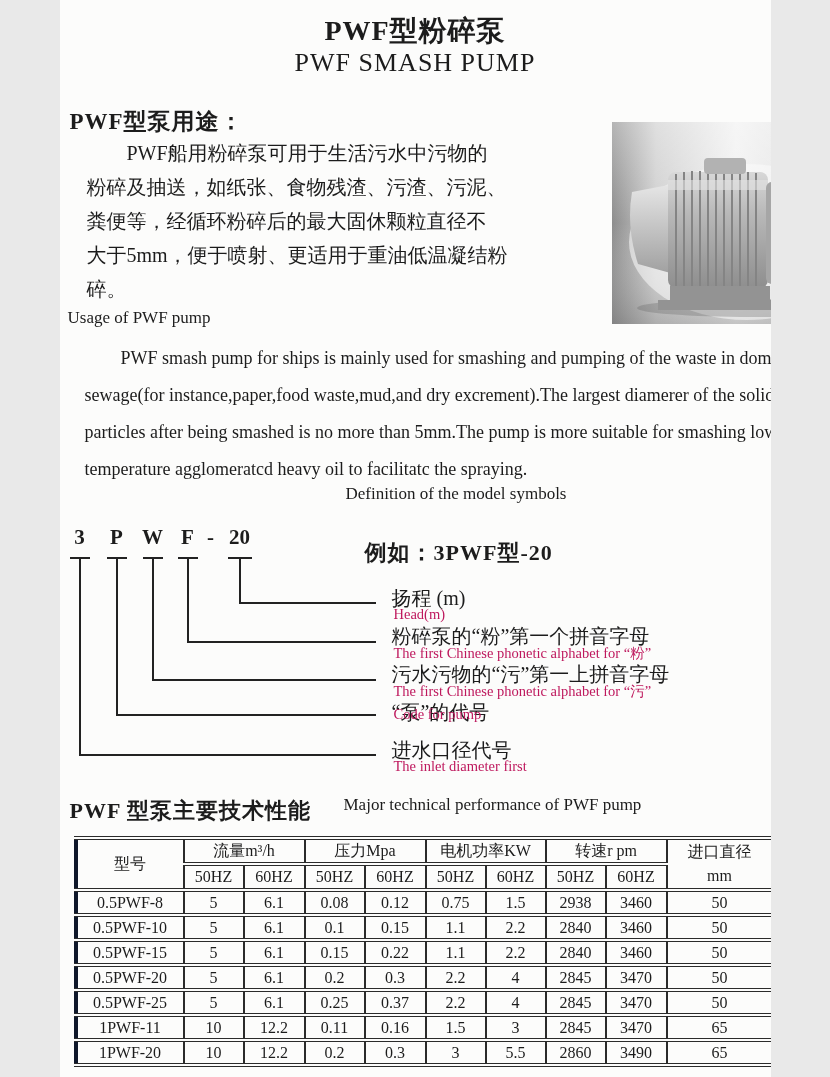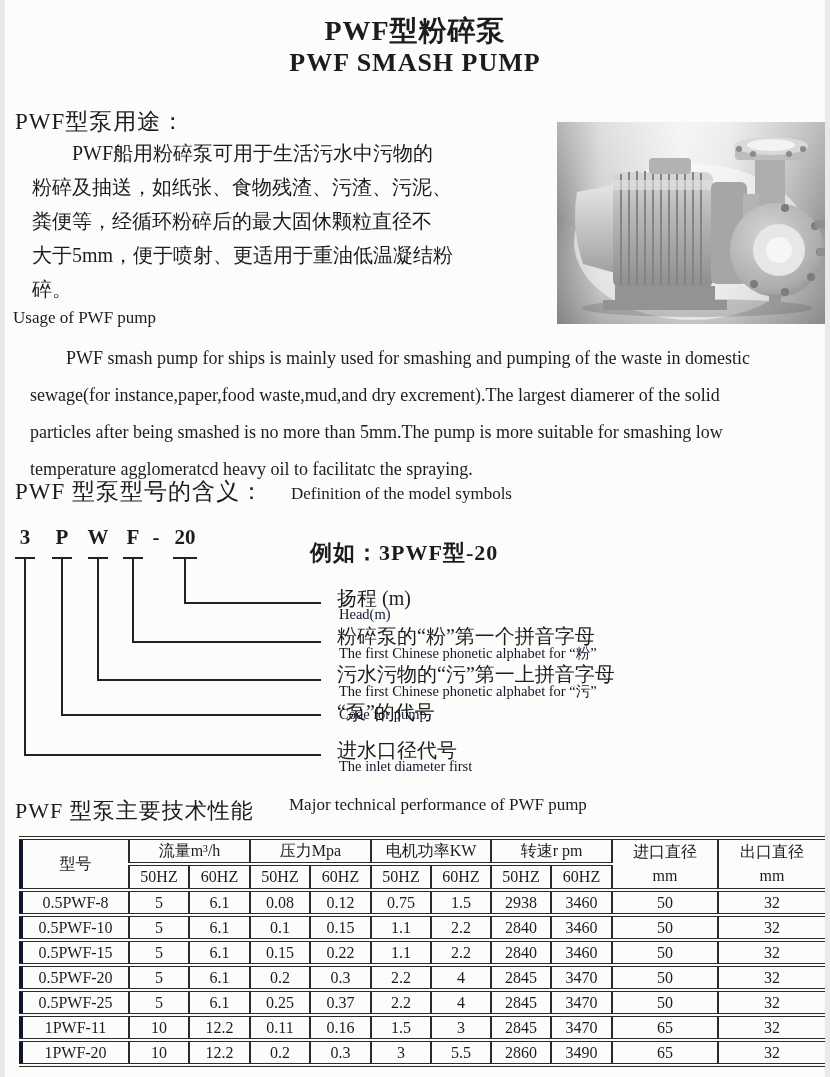--- a/index.html
+++ b/index.html
@@ -1,44 +1,44 @@
 <!DOCTYPE html>
 <html><head>
 <meta charset="utf-8">
 <style>
   html,body{margin:0;padding:0;background:#e9e9e9;}
   .page{
-    position:relative; width:820px; height:1077px; margin:0 auto;
+    position:relative; width:711px; height:1077px; margin:0 auto;
     background:#fcfcfb; color:#1c1c1c;
     font-family:"Liberation Serif","DejaVu Serif",serif;
     overflow:hidden;
   }
   .abs{position:absolute;}
   .center{text-align:center; width:100%;}
   .title-zh{top:12px; font-size:28px; font-weight:700; letter-spacing:1px;}
-  .title-en{top:48px; font-size:26px; font-weight:700; letter-spacing:1px;}
-  .h-zh{font-size:23px; font-weight:400; letter-spacing:1px;}
+  .title-en{top:48px; font-size:26px; font-weight:400; letter-spacing:1px;}
+  .h-zh{font-size:23px; font-weight:700; letter-spacing:1px;}
   .h-en{font-size:17px; font-weight:400;}
   .prewrap{white-space:pre-wrap;margin-left:17px;}
   .body-zh{top:136px; left:10px; width:548px; font-size:20px; line-height:34px;}
   .body-en{top:340px; left:8px; width:816px; font-size:18px; line-height:37px;}
   .usage-h{top:106px; left:10px;}
   .usage-h-en{top:308px; left:8px;}
   .meaning-h{top:476px; left:10px;}
   .meaning-h-en{top:484px; left:286px;}
   .perf-h{top:796px; left:10px; font-size:22px;}
   .perf-h-en{top:795px; left:284px;}
   .photo{top:122px; left:552px; width:276px; height:202px;}
   .photo svg{display:block;}
   .diagram{top:525px; left:0; width:830px; height:258px;}
   .diagram svg{position:absolute; left:0; top:0;}
   .symbol{position:absolute; top:0; font-size:21px; font-weight:600; transform:translateX(-50%);}
   .example{position:absolute; left:305px; top:1px; font-size:22px; font-weight:700; letter-spacing:1px;margin-top:12px;}
   .dlabel-zh{position:absolute; left:332px; font-size:20px; font-weight:400; white-space:nowrap;}
-  .dlabel-en{position:absolute; left:334px; font-size:14.5px; white-space:nowrap; color:#0f172a;}
+  .dlabel-en{position:absolute; left:334px; font-size:14.5px; white-space:nowrap; color:#be185d;}
   table.perf{
     position:absolute; top:836px; left:14px; width:806px;
     border-collapse:collapse; table-layout:fixed;
     font-family:"Liberation Serif","DejaVu Serif",serif;
   }
   table.perf th, table.perf td{
     border-left:2px solid #2b2b2b; border-right:2px solid #2b2b2b;
     border-top:4px double #2b2b2b; border-bottom:4px double #2b2b2b;
     text-align:center; vertical-align:middle; padding:0;
     font-size:16px; font-weight:400; height:21px; overflow:hidden;
@@ -151,21 +151,20 @@
       <rect x="212" y="172" width="12" height="12" fill="#989898"></rect>
     </svg>
   </div>
 
   <div class="abs h-en usage-h-en">Usage of PWF pump</div>
   <div class="abs prewrap body-en">        PWF smash pump for ships is mainly used for smashing and pumping of the waste in domestic
 sewage(for instance,paper,food waste,mud,and dry excrement).The largest diamerer of the solid
 particles after being smashed is no more than 5mm.The pump is more suitable for smashing low
 temperature agglomeratcd heavy oil to facilitatc the spraying.</div>
 
-  <div class="abs h-zh meaning-h">PWF 型泵型号的含义：</div>
   <div class="abs h-en meaning-h-en">Definition of the model symbols</div>
 
   <div class="abs diagram">
     <svg width="830" height="258" viewBox="0 0 830 258">
       <g stroke="#222" stroke-width="2" fill="none">
         <path d="M10 33 H30"></path>
           <path d="M47 33 H67"></path>
           <path d="M83 33 H103"></path>
           <path d="M118 33 H138"></path>
           <path d="M168 33 H192"></path>

